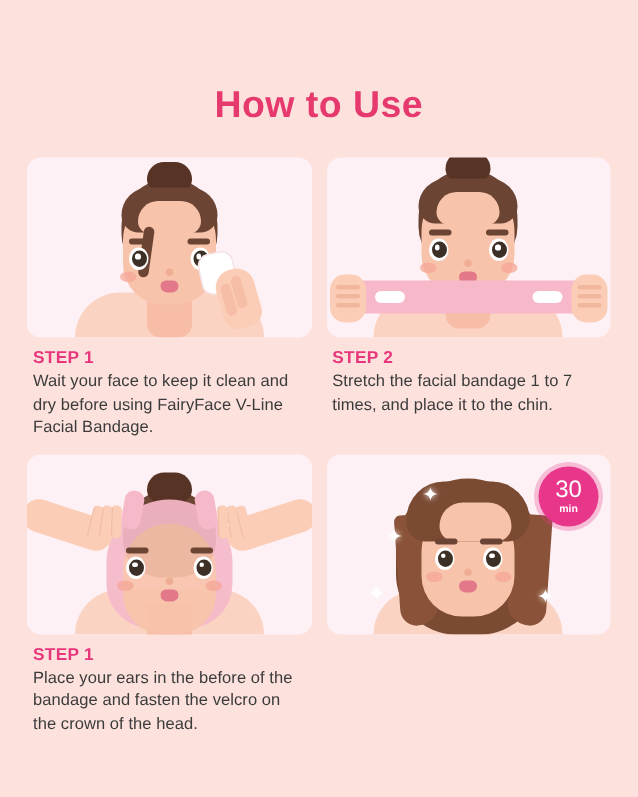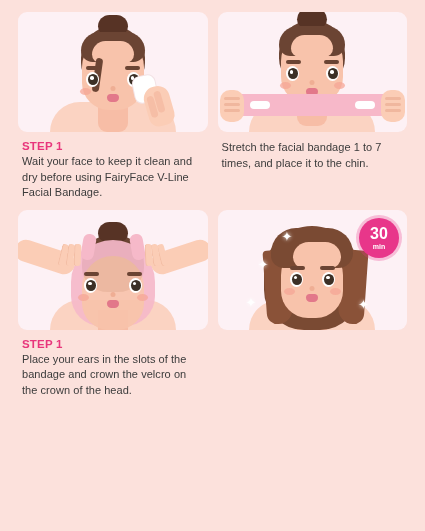--- a/index.html
+++ b/index.html
@@ -15,21 +15,21 @@
     text-align:center;
     color:#e63a6e;
     font-size:25px;
     font-weight:bold;
     letter-spacing:.3px;
     padding-top:58px;
     line-height:1;
   }
 
   .grid{
-    margin:12px 18px 0 18px;
+    margin:22px 18px 0 18px;
     display:grid;
     grid-template-columns:1fr 1fr;
     column-gap:10px;
     row-gap:9px;
   }
   .step{display:flex;flex-direction:column;}
 
   .card{
     position:relative;
     height:120px;
@@ -187,29 +187,30 @@
   }
   .s4 .hairL,.s4 .hairR{position:absolute;top:40px;width:26px;height:74px;background:#8a5238;}
   .s4 .hairL{left:122px;border-radius:14px 6px 16px 22px;transform:rotate(4deg);}
   .s4 .hairR{right:116px;border-radius:6px 14px 22px 16px;transform:rotate(-4deg);}
   .badge{
     position:absolute;right:8px;top:8px;width:40px;height:40px;border-radius:50%;
     background:#e8368a;color:#ffffff;display:flex;flex-direction:column;
     align-items:center;justify-content:center;line-height:1;
     box-shadow:0 0 0 3px rgba(232,54,138,.28);
   }
-  .badge .n{font-size:16px;font-weight:bold;}
+  .badge .n{font-size:16px;font-weight:normal;}
   .badge .u{font-size:7px;font-weight:bold;margin-top:1px;}
   .spark{position:absolute;color:#ffffff;font-size:13px;line-height:1;text-shadow:0 0 4px #fff;}
 </style>
 </head>
 <body>
 
 <div class="page">
 
+  <div class="title">How to Use</div>
 
   <div class="grid">
 
     <div class="step">
       <div class="card">
         <div class="scene s1">
           <div class="shoulders"></div>
           <div class="neck"></div>
           <div class="hairback"></div>
           <div class="bun"></div>
@@ -272,20 +273,21 @@
               <i class="ln" style="top:19px;"></i>
           </div>
           <div class="gripR">
             <i class="ln" style="top:7px;"></i>
               <i class="ln" style="top:13px;"></i>
               <i class="ln" style="top:19px;"></i>
           </div>
         </div>
       </div>
       <div class="caption">
+        <div class="steplabel">STEP 2</div>
         <div class="stepbody">Stretch the facial bandage 1 to 7 times, and place it to the chin.</div>
       </div>
     </div>
 
     <div class="step">
       <div class="card">
         <div class="scene s3">
           <div class="shoulders"></div>
           <div class="neck"></div>
           <div class="hairback"></div>
@@ -314,21 +316,21 @@
           </div>
           <div class="fingersR">
             <i style="right:0;transform:rotate(-14deg);"></i>
             <i style="right:7px;transform:rotate(-8deg);"></i>
             <i style="right:14px;transform:rotate(-2deg);"></i>
           </div>
         </div>
       </div>
       <div class="caption">
         <div class="steplabel">STEP 1</div>
-        <div class="stepbody">Place your ears in the slots of the bandage and crown the velcro on the crown of the head.</div>
+        <div class="stepbody">Place your ears in the before of the bandage and fasten the velcro on the crown of the head.</div>
       </div>
     </div>
 
     <div class="step">
       <div class="card">
         <div class="scene s4">
           <div class="shoulders"></div>
           <div class="neck"></div>
           <div class="hairback"></div>
           <div class="hairL"></div>

